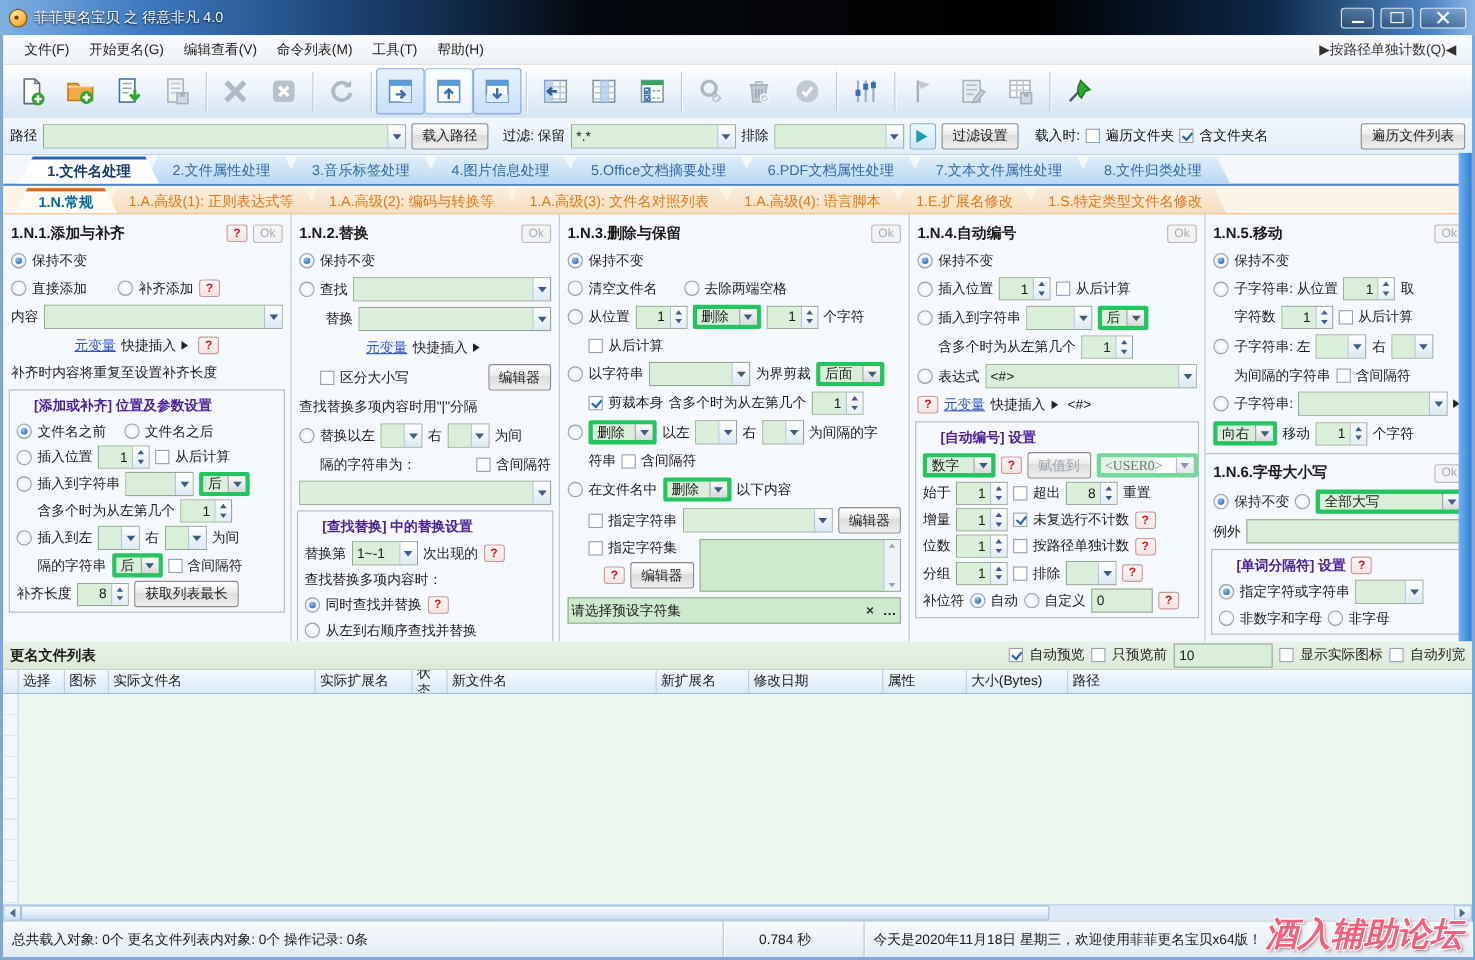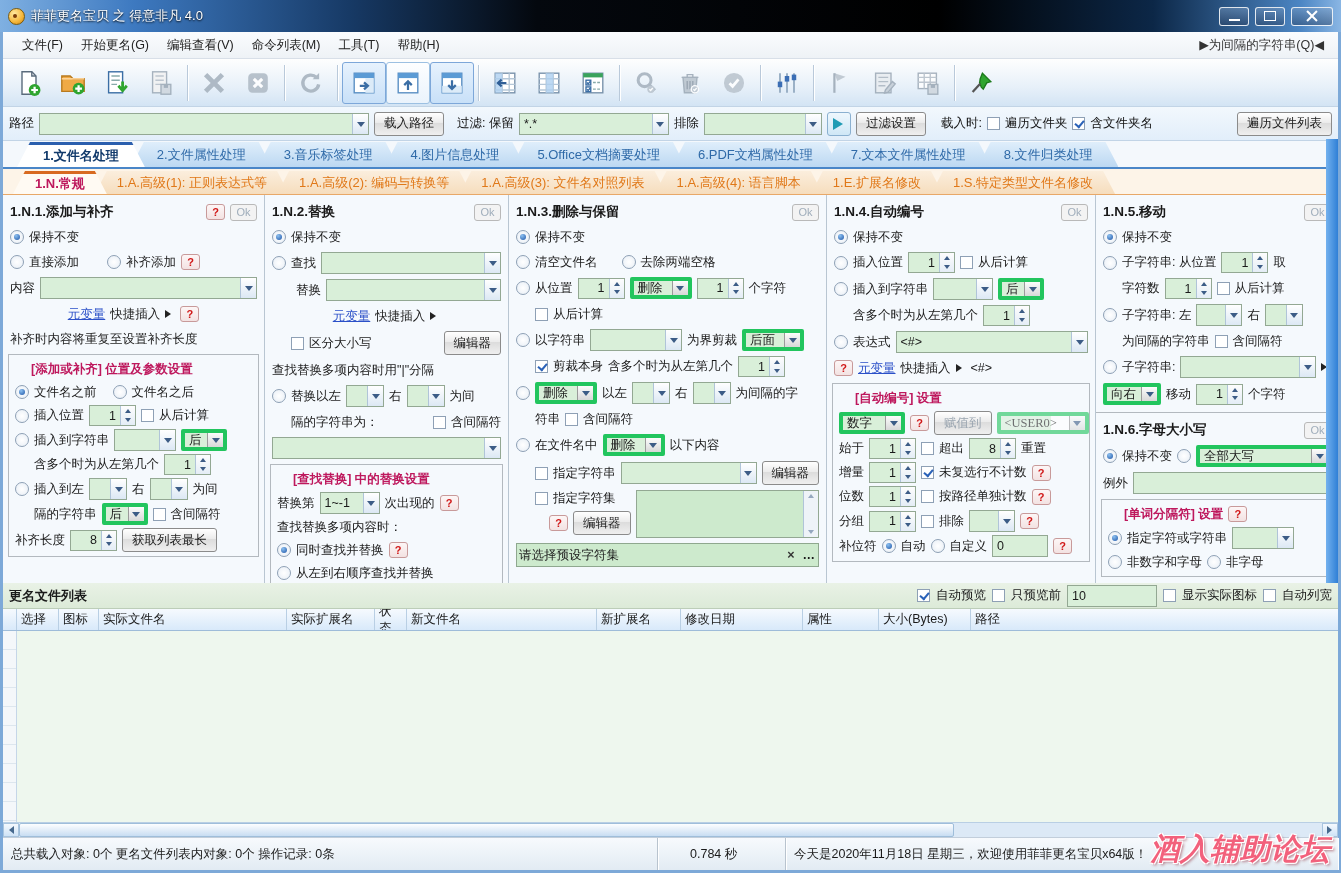--- a/index.html
+++ b/index.html
@@ -57,33 +57,33 @@
   .cb.on::after { content:""; position:absolute; left:2px; top:2px; width:7px; height:4px; border-left:2px solid #2a62b8; border-bottom:2px solid #2a62b8; transform:rotate(-50deg); }
   .rb { width:14px; height:14px; border-radius:50%; border:1px solid #8ea0b5; background:radial-gradient(#ffffff,#e6edf5); position:relative; flex:none; display:inline-block;}
   .rb.on::after { content:""; position:absolute; inset:3px; border-radius:50%; background:radial-gradient(circle at 35% 30%,#8cc0f0,#1e56a8); }
 
   
   .tabrow1 { height:28px; flex:none; display:flex; align-items:flex-end; padding-left:14px; background:#f4f8fc; border-bottom:2px solid #4a86c8; }
   .tab1 { height:25px; display:flex; align-items:center; padding:0 26px; margin-right:-14px; clip-path:polygon(13px 0,calc(100% - 13px) 0,100% 100%,0 100%); background:linear-gradient(#dfeefb,#bcd8f2); color:#2f6aa8; font-size:13px; }
   .tab1.active { background:#fff; color:#123a6b; font-weight:bold; border-top:3px solid #2b5fae; z-index:2; }
   .tabrow2 { height:26px; flex:none; display:flex; align-items:flex-end; padding-left:10px; background:#fdf4e8; border-bottom:1px solid #e8a868; }
   .tab2 { height:23px; display:flex; align-items:center; padding:0 22px; margin-right:-12px; clip-path:polygon(12px 0,calc(100% - 12px) 0,100% 100%,0 100%); background:linear-gradient(#fbeedd,#f6ddbd); color:#e07818; font-size:13px; }
-  .tab2.active { background:#fffaf3; color:#be185d; font-weight:bold; border-top:3px solid #d86a20; z-index:2; }
+  .tab2.active { background:#fffaf3; color:#0369a1; font-weight:bold; border-top:3px solid #d86a20; z-index:2; }
 
   
   .panels { height:388px; flex:none; display:flex; background:#f5f9fd; position:relative; min-width:0;}
   .panel { border-right:1px solid #b9c6d2; padding:2px 4px; overflow:hidden; }
   .p1{width:262px;flex:none;} .p2{width:244px;flex:none;} .p3{width:318px;flex:none;} .p4{width:269px;flex:none;} .p5col{flex:1; padding:0; border-right:none; display:flex; flex-direction:column;}
   .r { display:flex; align-items:center; gap:5px; margin:5px 3px; white-space:nowrap; min-height:20px;}
   .r.tight { margin:3px 3px; }
   .ptitle { font-size:13.5px; font-weight:bold; }
   .sp { flex:1; }
   .help { width:19px; height:16px; border:1px solid #c89a9a; border-radius:3px; background:linear-gradient(#fdf6f6,#f3e2e2); color:#d01818; font-weight:bold; font-size:11px; display:inline-flex; align-items:center; justify-content:center; flex:none;}
   .okbtn { min-width:27px; height:17px; border:1px solid #b9b9b9; border-radius:3px; background:#f3f3f3; color:#9fadbb; font-size:11px; display:inline-flex; align-items:center; justify-content:center; padding:0 3px; flex:none;}
-  .glink { color:#be185d; font-weight:bold;padding-left:16px; }
+  .glink { color:#4c1d95; font-weight:bold;padding-left:16px; }
   .alink { color:#2b50c8; text-decoration:underline; }
   .tri-r { width:0; height:0; border:4px solid transparent; border-left:6px solid #222; display:inline-block; flex:none;}
   .spin { display:inline-flex; height:21px; border:1px solid #93a893; background:#fff; flex:none;}
   .spin .sv { background:#d9efd9; width:30px; padding:0 4px; display:flex; align-items:center; justify-content:flex-end; font-size:12.5px;}
   .spin .sa { width:15px; display:flex; flex-direction:column; border-left:1px solid #b0c4d8; background:linear-gradient(#fdfdfd,#e4edf6);}
   .spin .sa i { flex:1; display:flex; align-items:center; justify-content:center; }
   .tu{width:0;height:0;border:3px solid transparent;border-bottom:4px solid #3c5c86;margin-top:-2px;}
   .td{width:0;height:0;border:3px solid transparent;border-top:4px solid #3c5c86;margin-bottom:-2px;}
   .groupbox { border:1px solid #b3b9bf; margin:4px 1px; padding:1px 3px; }
   .note { color:#222; }
@@ -134,21 +134,21 @@
 
   <div class="framed">
 
     <div class="menubar">
       <span class="menu-item">文件(F)</span>
       <span class="menu-item">开始更名(G)</span>
       <span class="menu-item">编辑查看(V)</span>
       <span class="menu-item">命令列表(M)</span>
       <span class="menu-item">工具(T)</span>
       <span class="menu-item">帮助(H)</span>
-      <span class="quick-nav">▶为间隔的字符串(Q)◀</span>
+      <span class="quick-nav">▶按路径单独计数(Q)◀</span>
     </div>
 
     <div class="toolbar">
       <span class="tbtn">
           <svg viewBox="0 0 20 20">
             <path d="M5 2h7l3 3v13H5z" fill="#fff" stroke="#5a6b7c"></path>
             <path d="M12 2v3h3" fill="none" stroke="#5a6b7c"></path>
             <circle cx="14" cy="15" r="4.2" fill="#2fa52f"></circle>
             <path d="M14 12.6v4.8M11.6 15h4.8" stroke="#fff" stroke-width="1.6"></path>
           </svg>

